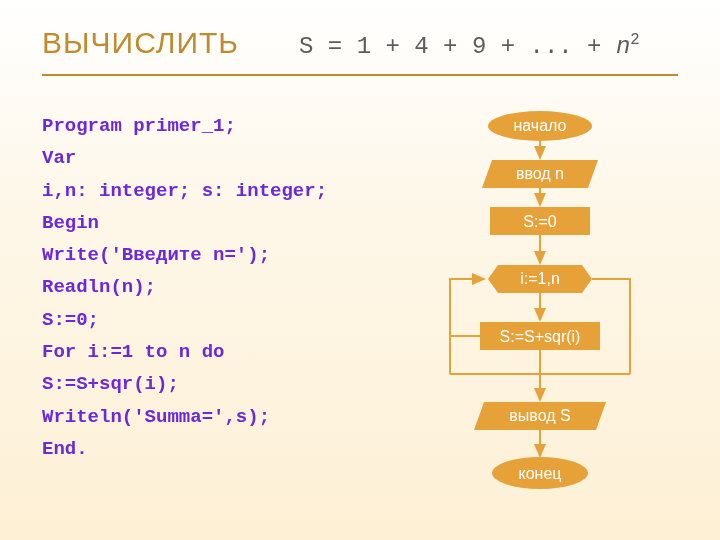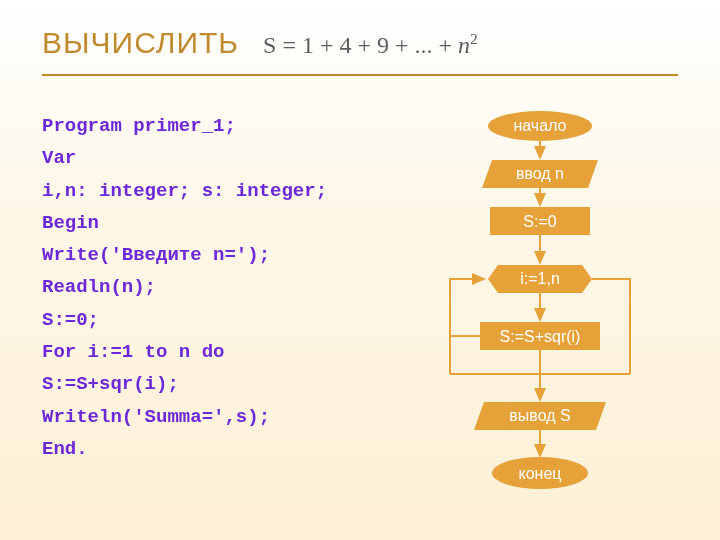--- a/index.html
+++ b/index.html
@@ -10,33 +10,34 @@
     font-family: Arial, sans-serif;
     position: relative;
     overflow: hidden;
   }
   .title-row {
     position: absolute;
     top: 26px;
     left: 42px;
     display: flex;
     align-items: baseline;
-    gap: 24px;
+    gap: 12px;
   }
   .title {
     font-size: 30px;
     color: #c08a2f;
     letter-spacing: 1px;
     font-family: Verdana, Arial, sans-serif;
   }
   .formula {
     font-size: 24px;
     color: #5c5c5c;
-    font-family: Liberation Serif, serif;
+    font-family: Liberation Mono, monospace;
     font-style: italic;
+    margin-left: 48px;
   }
   .formula .eq { font-style: normal; }
   .formula sup { font-size: 0.65em; font-style: normal; }
   .hr {
     position: absolute;
     top: 74px;
     left: 42px;
     width: 636px;
     height: 2px;
     background: #c08a2f;

